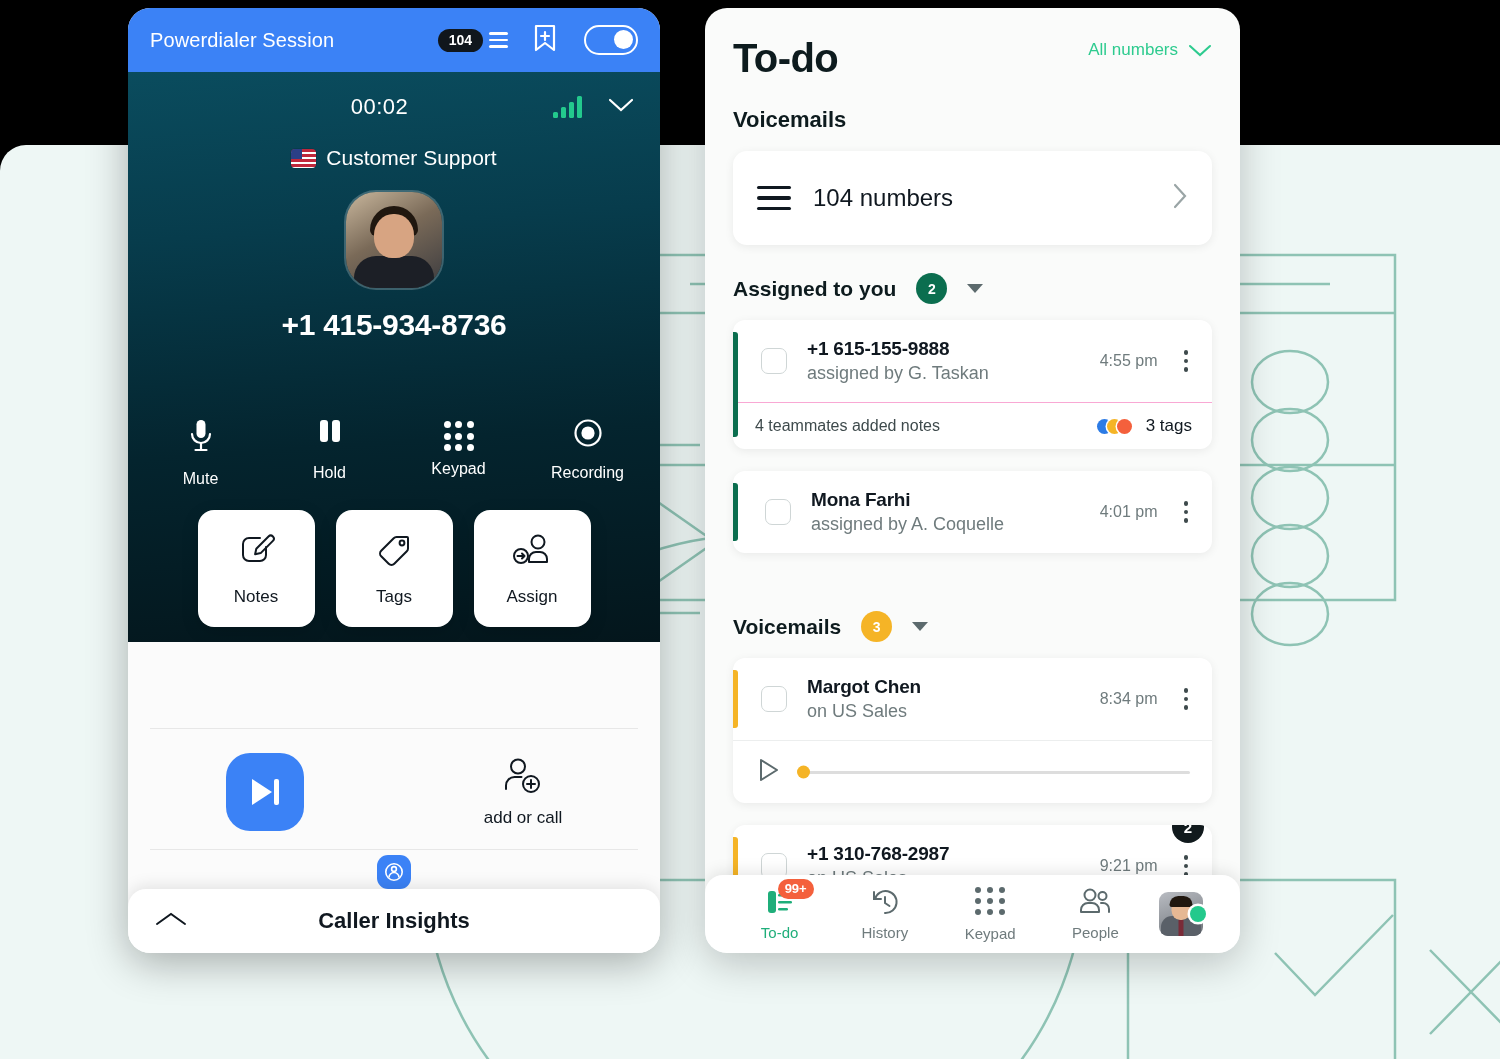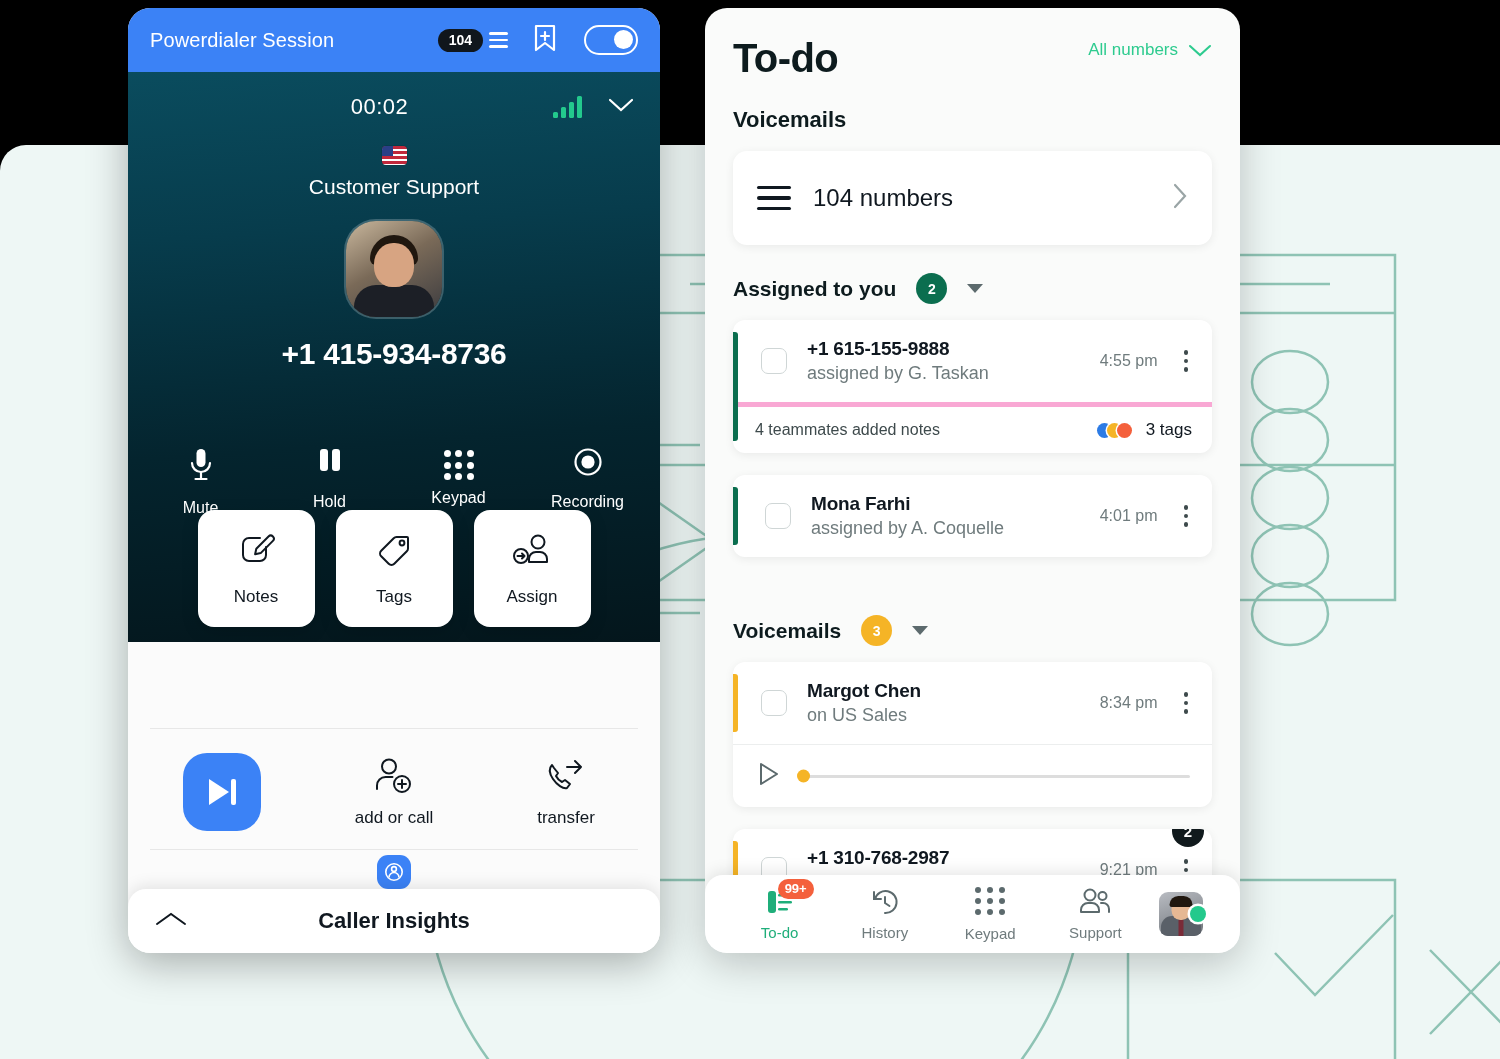--- a/index.html
+++ b/index.html
@@ -47,21 +47,21 @@
     position:relative; height:570px;
     background:linear-gradient(176deg,#0a4c5e 0%,#073c4c 28%,#04242e 64%,#04161c 100%);
     color:#fff;
   }
   #call-meta { display:flex; align-items:center; padding:22px 26px 0; }
   #call-timer { flex:1; text-align:center; font-size:22px; margin-left:52px; letter-spacing:.5px; }
   .signal-bars { display:flex; align-items:flex-end; gap:3px; height:22px; }
   .signal-bars i { width:5px; background:#23c98d; border-radius:1.5px; display:block; }
   .chev-down-w { margin-left:26px; }
 
-  #callee-line { display:flex; align-items:center; justify-content:center; gap:10px; margin-top:26px; font-size:21px;flex-direction:column; }
+  #callee-line { display:flex; align-items:center; justify-content:center; gap:10px; margin-top:26px; font-size:21px; }
   .flag {
     width:25px; height:19px; border-radius:4px; overflow:hidden; position:relative;
     background:repeating-linear-gradient(#c0283c 0 2.5px,#fff 2.5px 5px);
     display:inline-block; box-shadow:0 0 0 .5px rgba(0,0,0,.2);
   }
   .flag::after { content:""; position:absolute; left:0; top:0; width:11px; height:10px; background:#2a3f87; }
 
   #avatar-wrap {
     width:96px; height:96px; margin:22px auto 0; border-radius:30px;
     background:linear-gradient(150deg,#c9b79d,#7a6a58 45%,#3b3b3f);
@@ -142,21 +142,21 @@
   .tcard .stripe { position:absolute; left:0; top:12px; bottom:12px; width:5px; border-radius:0 3px 3px 0; }
   .trow { display:flex; align-items:center; padding:18px 18px 18px 28px; gap:20px; }
   .cbox { width:26px; height:26px; border-radius:7px; border:1.6px solid #cfd6d6; flex-shrink:0; }
   .tmain { flex:1; }
   .tname { font-size:19px; font-weight:bold; color:#101820; letter-spacing:-.2px; }
   .tsub  { font-size:18px; color:#6f7b7d; margin-top:3px; }
   .ttime { font-size:16px; color:#6f7b7d; }
   .kebab { display:flex; flex-direction:column; gap:4px; padding:2px 6px; }
   .kebab i { width:4.5px; height:4.5px; border-radius:50%; background:#3e4a4c; display:block; }
 
-  .notes-row { border-top:5px solid #f9a8d4; display:flex; align-items:center; padding:13px 20px 13px 22px; }
+  .notes-row { border-top:1px solid #f9a8d4; display:flex; align-items:center; padding:13px 20px 13px 22px; }
   .notes-row .nt { flex:1; font-size:16px; color:#3e4a4c; }
   .tagdots { display:flex; margin-right:14px; }
   .tagdots i { width:15px; height:15px; border-radius:50%; display:block; margin-left:-5px; box-shadow:0 0 0 1.5px #fff; }
   .tagdots i:first-child { margin-left:0; }
   .tagcount { font-size:17px; color:#101820; }
 
   .vm-player { border-top:1px solid #eceeee; display:flex; align-items:center; padding:16px 22px 16px 24px; gap:18px; }
   .vm-track { flex:1; height:3px; background:#ddd; border-radius:2px; position:relative; }
   .vm-knob { position:absolute; left:0; top:50%; transform:translate(-2px,-50%); width:13px; height:13px; border-radius:50%; background:#f5b426; }
 
@@ -351,27 +351,20 @@
       </div>
       <div class="cell">
         <svg width="46" height="42" viewBox="0 0 46 42" fill="none" stroke="#101820" stroke-width="2" stroke-linecap="round" stroke-linejoin="round">
           <circle cx="18" cy="9.5" r="7"></circle>
           <path d="M6 32v-3.5A8.5 8.5 0 0114.5 20h7"></path>
           <circle cx="31" cy="27" r="8"></circle>
           <path d="M31 23v8M27 27h8"></path>
         </svg>
         <span class="lbl">add or call</span>
       </div>
-      <div class="cell">
-        <svg width="46" height="42" viewBox="0 0 46 42" fill="none" stroke="#101820" stroke-width="2" stroke-linecap="round" stroke-linejoin="round">
-          <path d="M9 8c-3 3-3 8 1 14s10 10 14 9l3-4-5-4-3 2c-2-1-5-4-6-6l2-3-4-5z"></path>
-          <path d="M24 10h14M32 4l6 6-6 6"></path>
-        </svg>
-        <span class="lbl">transfer</span>
-      </div>
     </div>
 
     <div class="divider"></div>
   </div>
 
   <div id="insights-icon">
     <svg width="22" height="22" viewBox="0 0 22 22" fill="none" stroke="#fff" stroke-width="1.6">
       <circle cx="11" cy="11" r="8.2"></circle>
         <circle cx="11" cy="8" r="2.4"></circle>
         <path d="M6 16.5a5 5 0 0110 0"></path>
@@ -549,21 +542,21 @@
       </span>
       <span class="lbl" style="margin-top:3px">Keypad</span>
     </div>
     <div class="nav-item">
       <svg width="34" height="30" viewBox="0 0 34 30" fill="none" stroke="#5c6a6d" stroke-width="2" stroke-linecap="round" stroke-linejoin="round">
         <circle cx="12" cy="8" r="5.5"></circle>
         <path d="M3 25v-2a7 7 0 017-7h4a7 7 0 017 7v2z"></path>
         <circle cx="24.5" cy="9" r="4"></circle>
         <path d="M23 16h2a6 6 0 016 6v3"></path>
       </svg>
-      <span class="lbl">Support</span>
+      <span class="lbl">People</span>
     </div>
     <div class="nav-right">
       <div id="nav-avatar">
         <span class="b2"></span>
           <span class="tie"></span>
           <span class="f2"></span>
           <span class="h2"></span>
       </div>
       <span class="online-dot"></span>
     </div>

